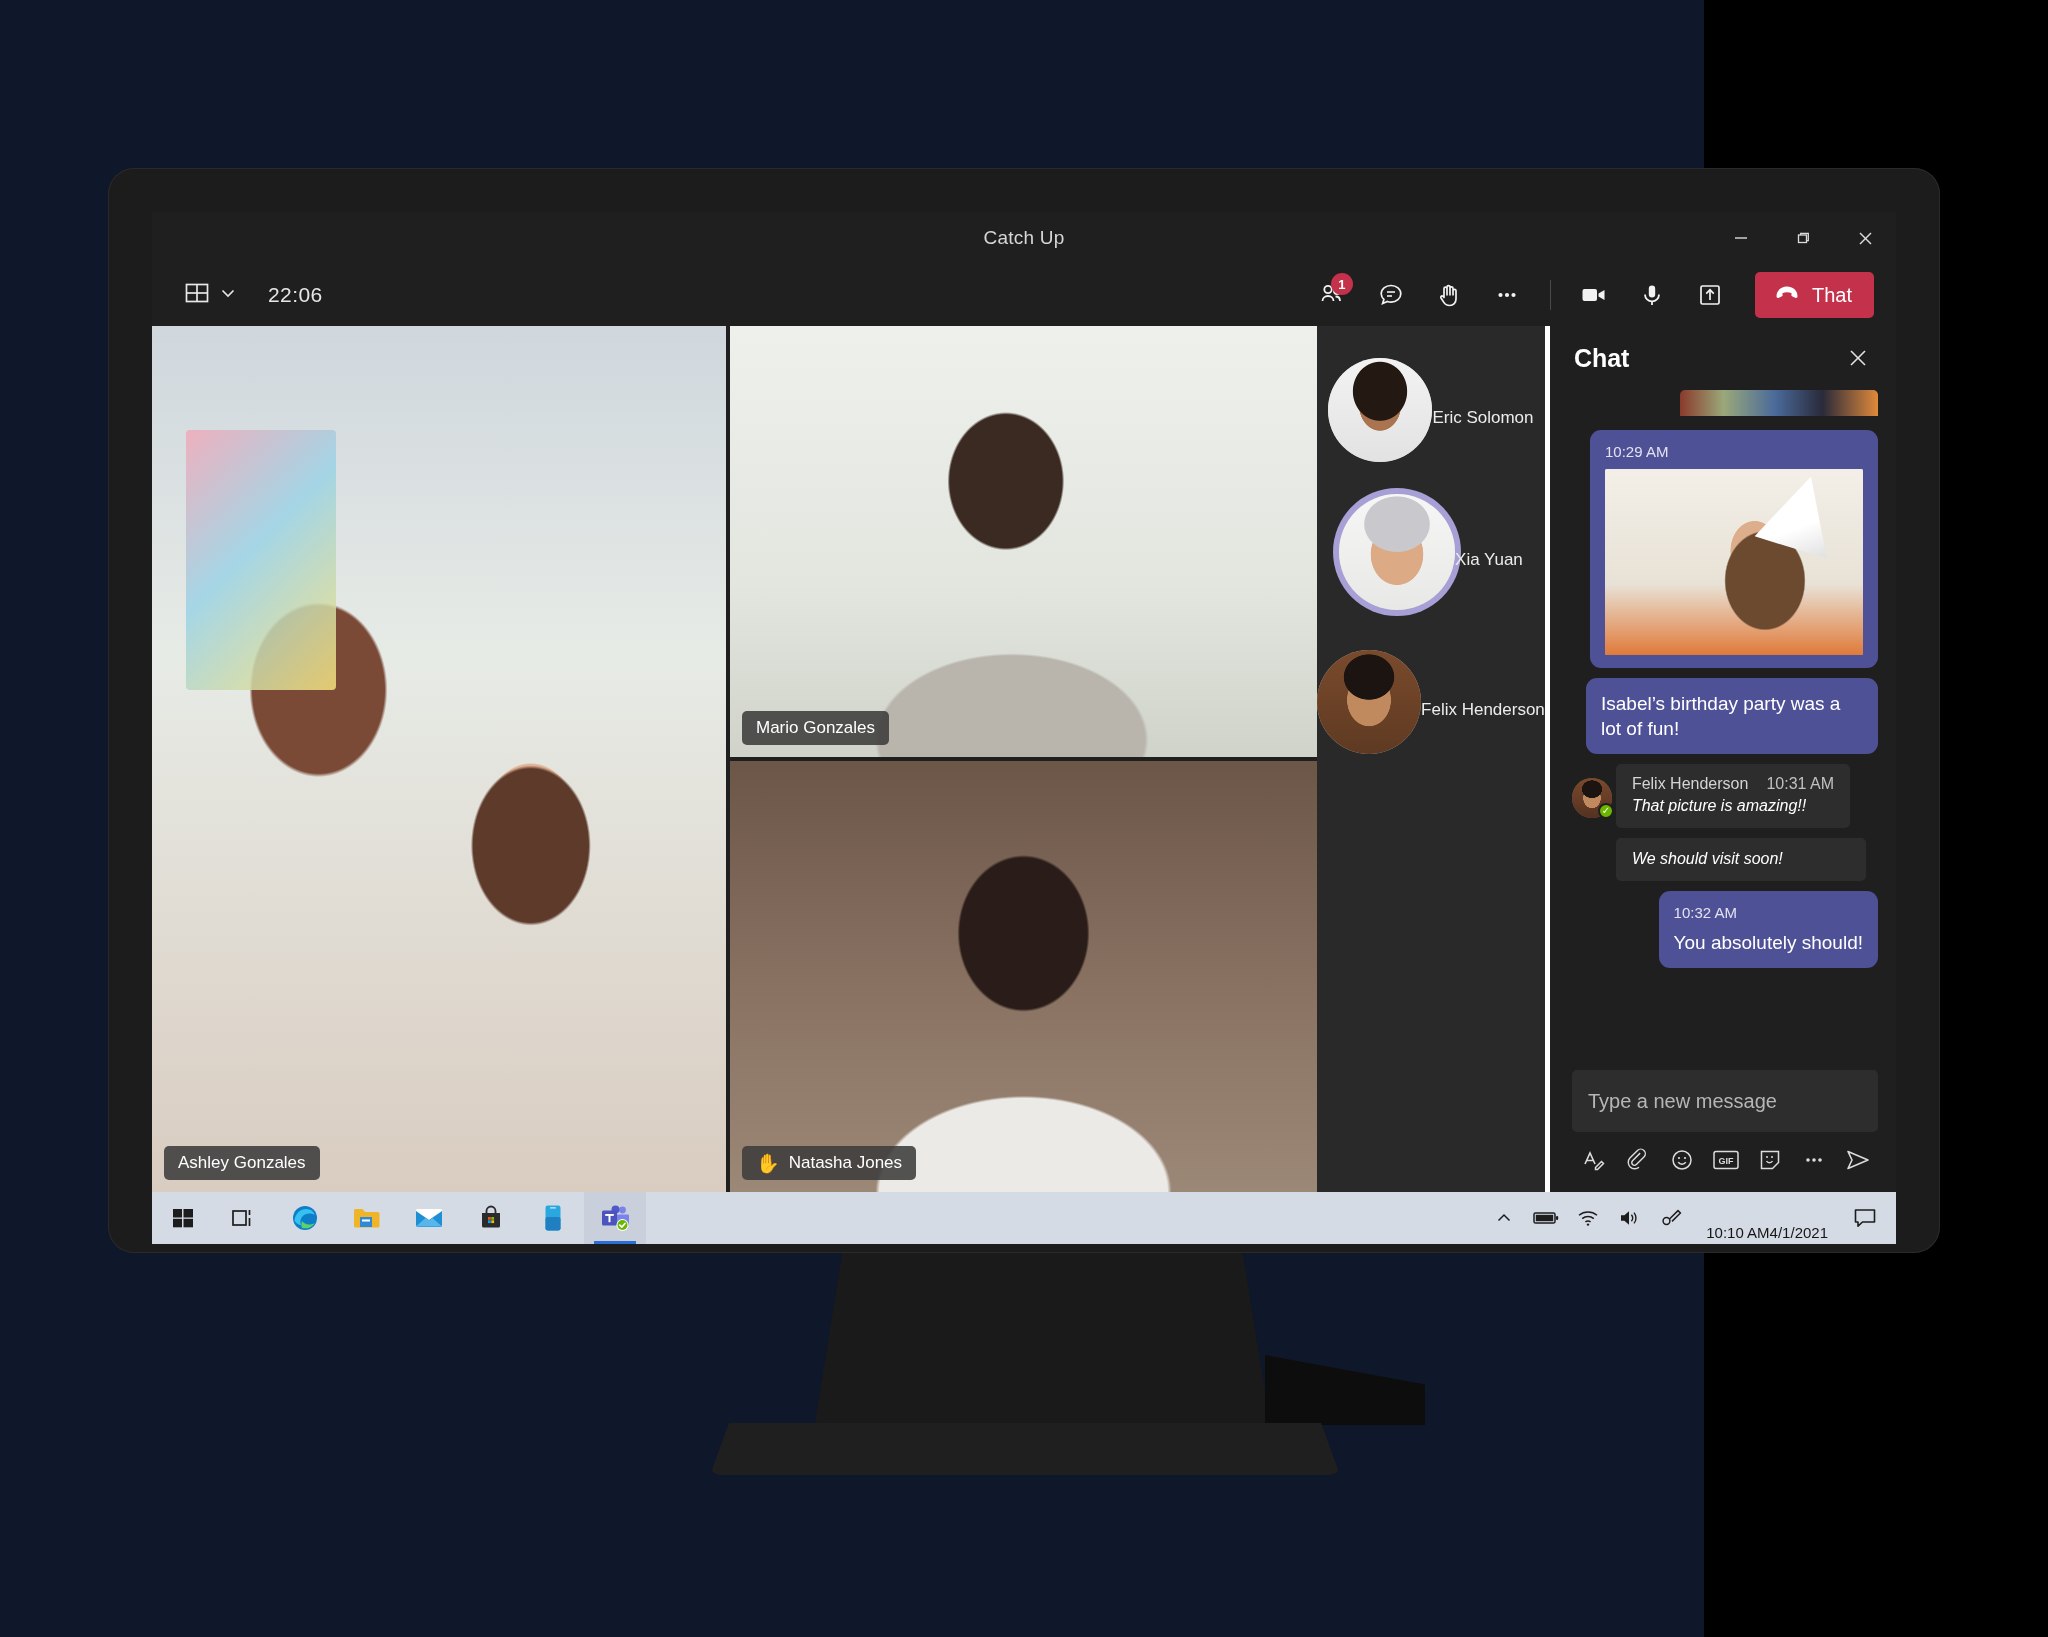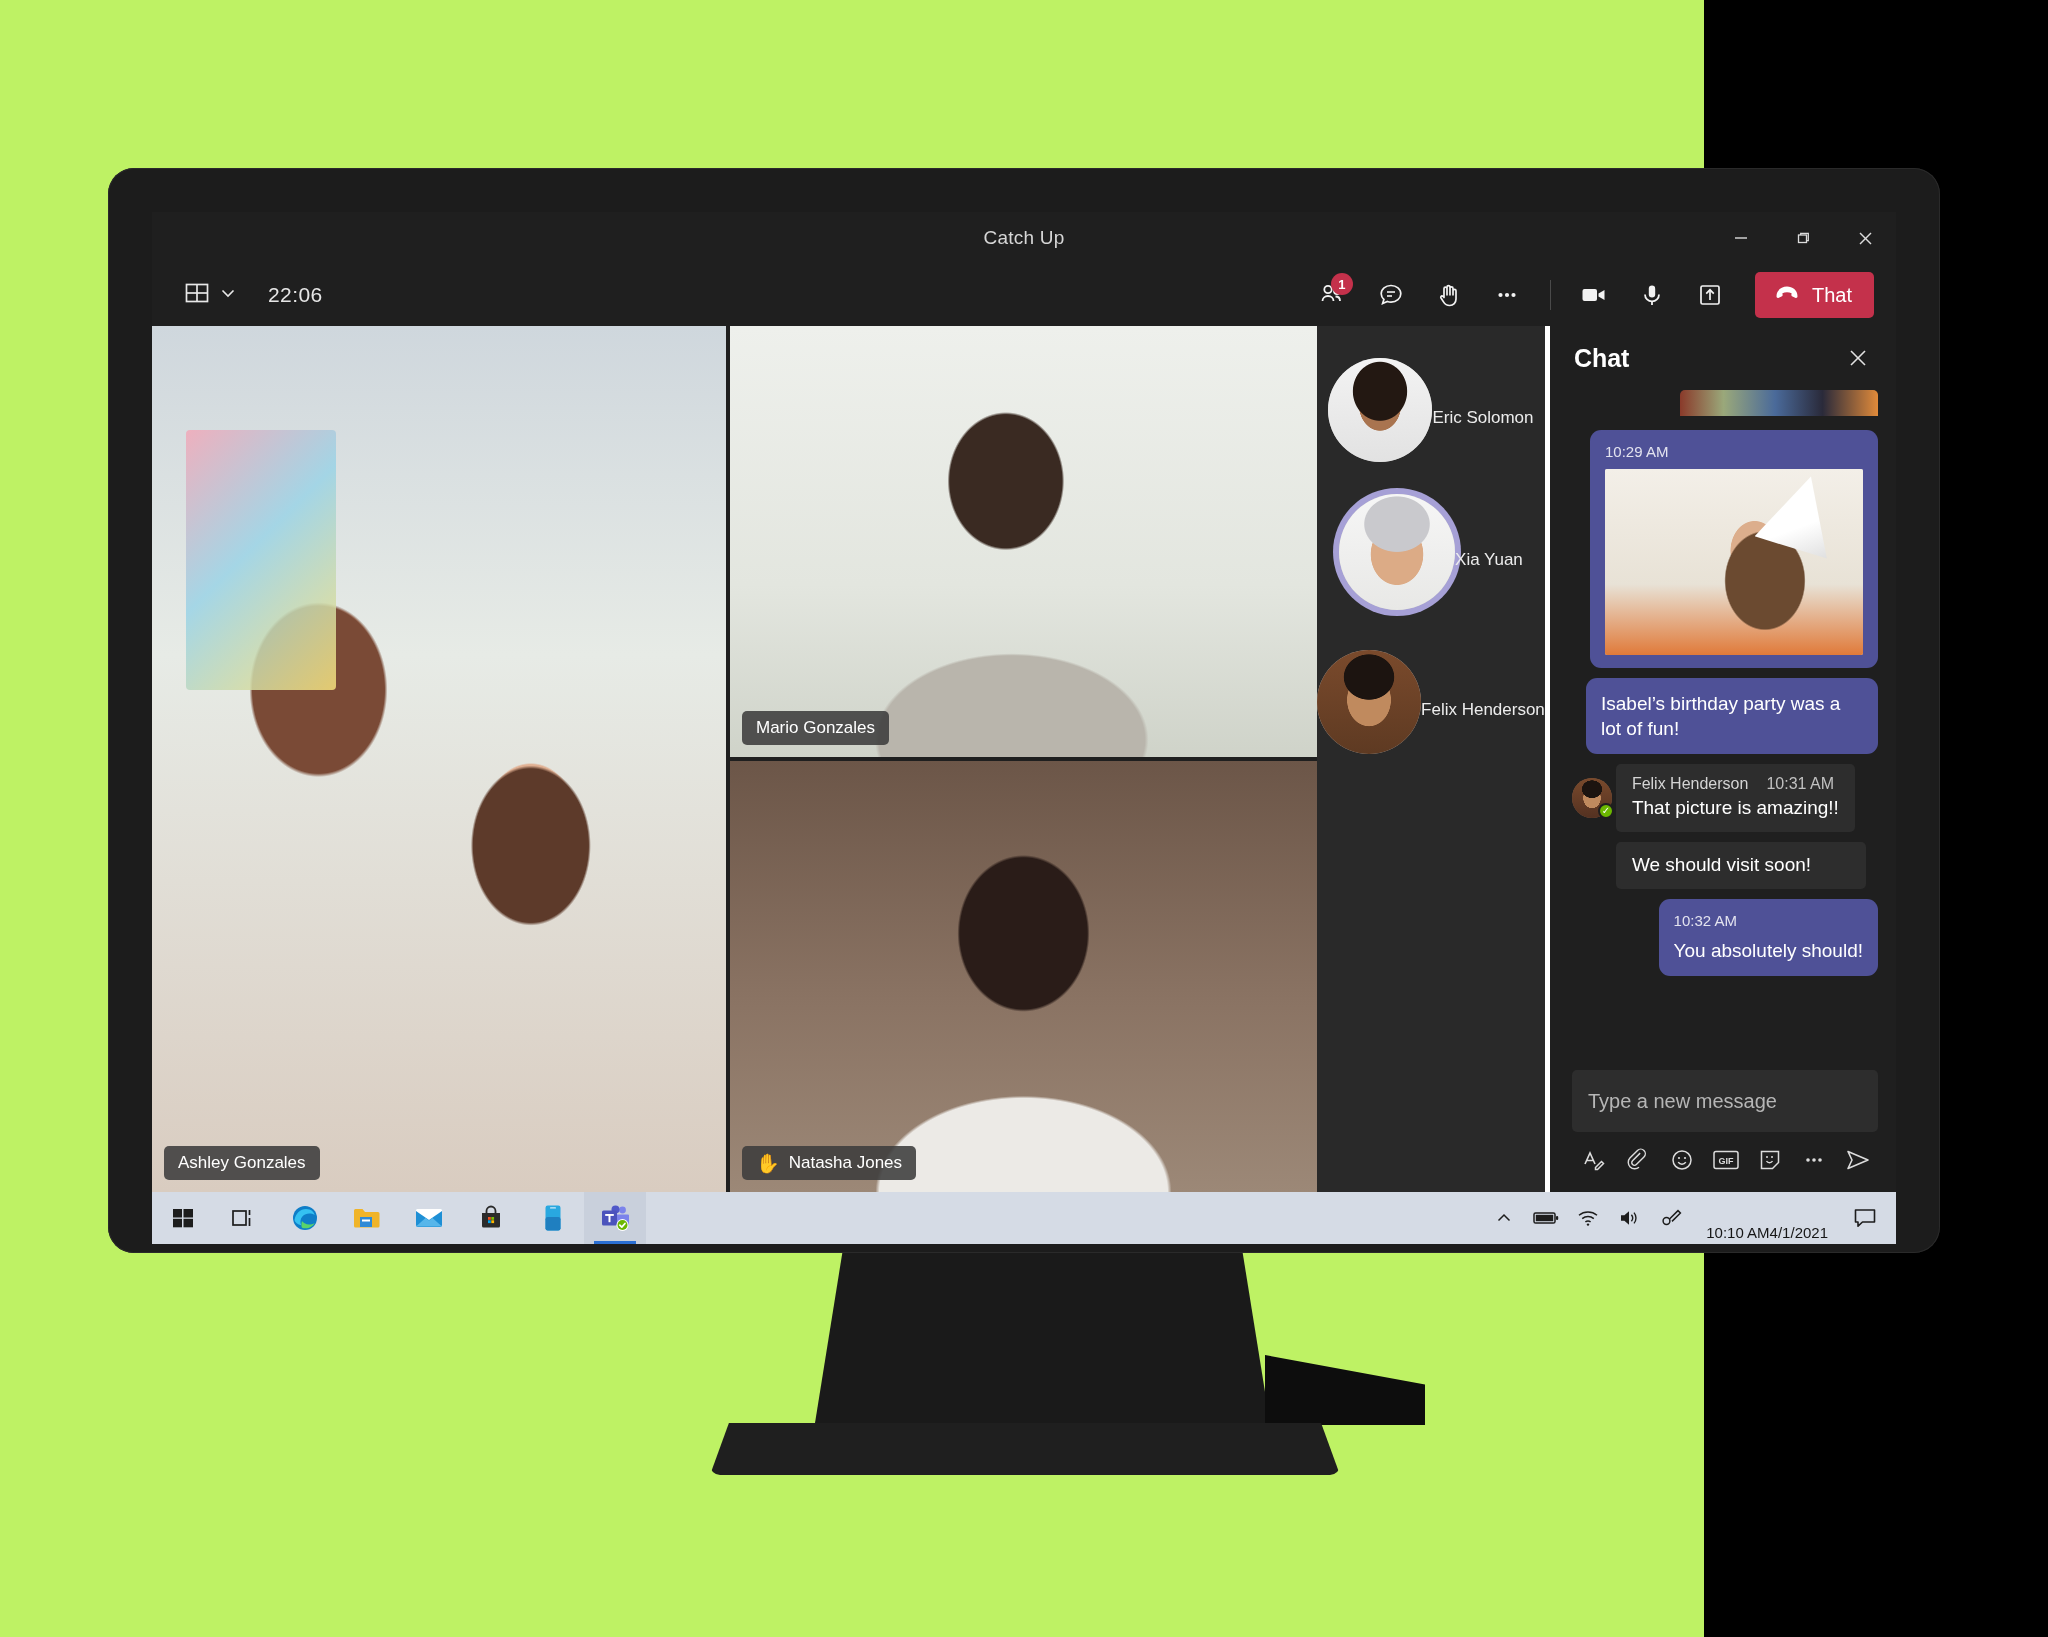--- a/index.html
+++ b/index.html
@@ -4,21 +4,21 @@
 <style>
   * { box-sizing: border-box; margin: 0; padding: 0; }
   html, body {
     width: 2048px; height: 1637px;
     background: #000000;
     font-family: "Liberation Sans", sans-serif;
     overflow: hidden;
   }
 
   
-  #monitor-scene { position: relative; width: 1704px; height: 1637px; background: #bef264; }
+  #monitor-scene { position: relative; width: 1704px; height: 1637px; background: #0f172a; }
 
   #monitor-bezel {
     position: absolute; left: 108px; top: 168px;
     width: 1832px; height: 1085px;
     background: #1c1c1c;
     border-radius: 26px;
     box-shadow: inset 0 0 0 1px #2a2a2a;
   }
   #monitor-screen {
     position: absolute; left: 152px; top: 212px;
@@ -169,21 +169,21 @@
     display: flex; align-items: center; justify-content: center;
     color: #fff; font-size: 10px; line-height: 1;
   }
   .bubble-in {
     background: #2d2d2d; color: #fff; border-radius: 5px;
     padding: 11px 16px; max-width: 250px;
   }
   .bubble-in .meta { display: flex; gap: 18px; align-items: baseline; margin-bottom: 3px; }
   .bubble-in .sender { font-size: 16px; color: #d4d4d4; }
   .bubble-in .stamp { font-size: 16px; color: #c0c0c0; }
-  .bubble-in .body { font-size: 19px; line-height: 1.3; }
+  .bubble-in .body { font-size: 16px; line-height: 1.3; font-style: italic; }
   .bubble-in.standalone { margin-left: 44px; }
 
   #chat-composer { flex: 0 0 auto; padding: 12px 18px 14px 22px; }
   #message-input {
     width: 100%; height: 62px; background: #2d2d2d; border: none; outline: none;
     border-radius: 5px; color: #e8e8e8; font-size: 20px;
     font-family: inherit; padding: 0 16px;
   }
   #message-input::placeholder { color: #b6b6b6; }
   #composer-tools { display: flex; align-items: center; gap: 4px; margin-top: 10px; padding-left: 2px; }

